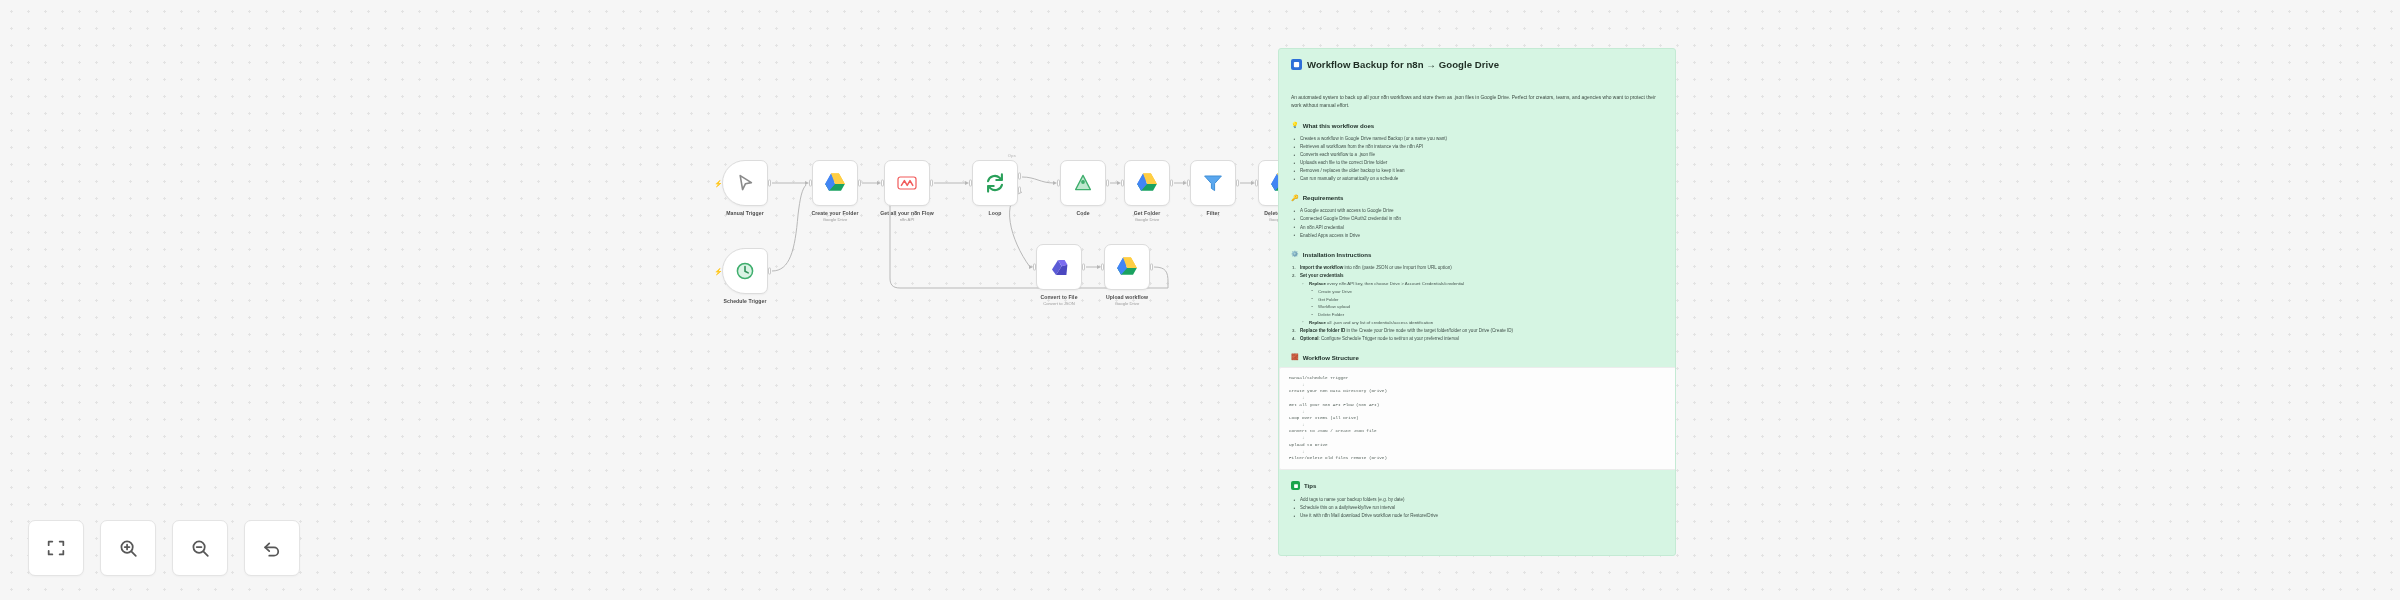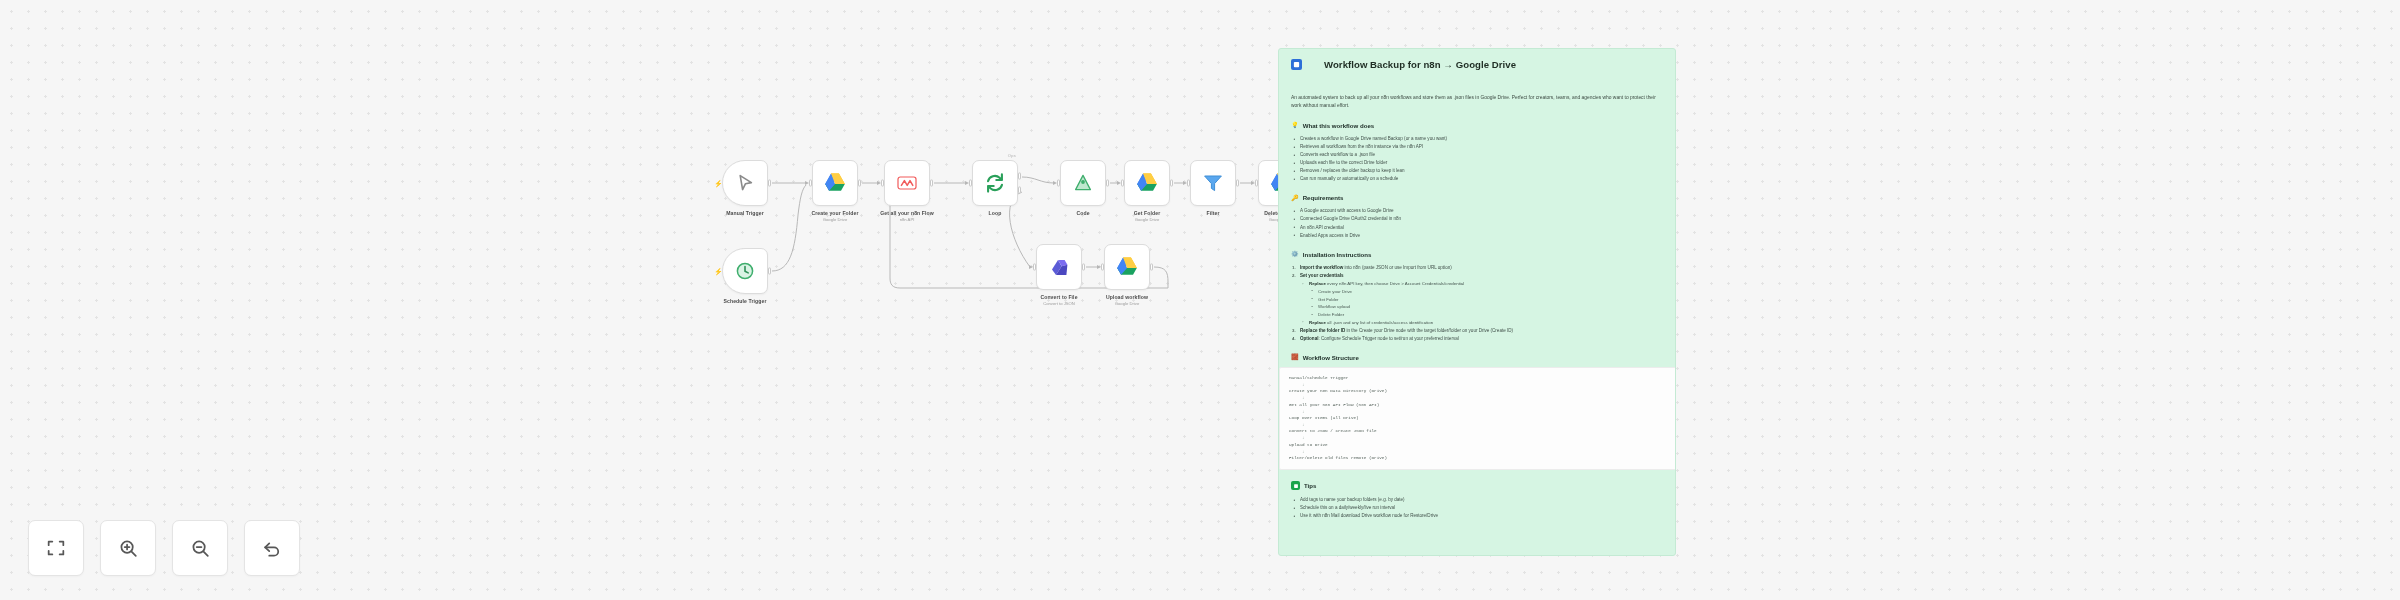--- a/index.html
+++ b/index.html
@@ -118,21 +118,21 @@
     left: 1278px; top: 48px;
     width: 398px; height: 508px;
     background: #d6f5e3;
     border: 1px solid #c4ead4;
     border-radius: 3px;
     padding: 10px 12px 0 12px;
     overflow: hidden;
   }
 
   .sticky-title {
-    display: flex; align-items: center; gap: 22px;
+    display: flex; align-items: center; gap: 5px;
     margin-bottom: 24px;
   }
   .sticky-title .ico {
     width: 11px; height: 11px; border-radius: 2px;
     background: #2d6fd8; flex: none;
     display: flex; align-items: center; justify-content: center;
   }
   .sticky-title .ico svg { width: 7px; height: 7px; fill: #fff; }
   .sticky-title h1 {
     font-size: 9.6px; font-weight: 700; color: #1f2d24;

